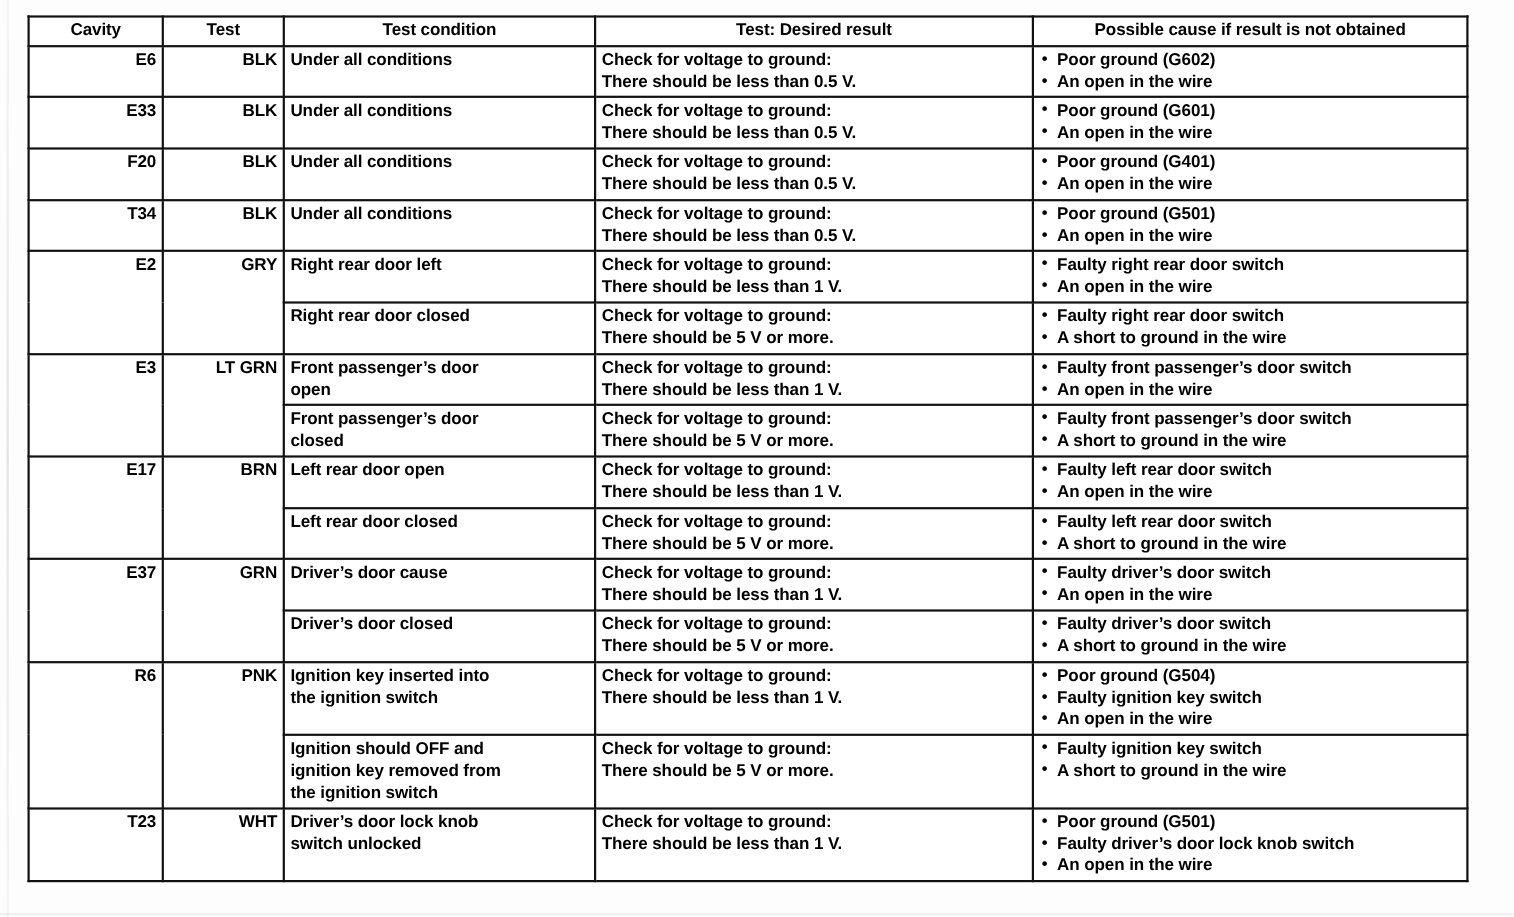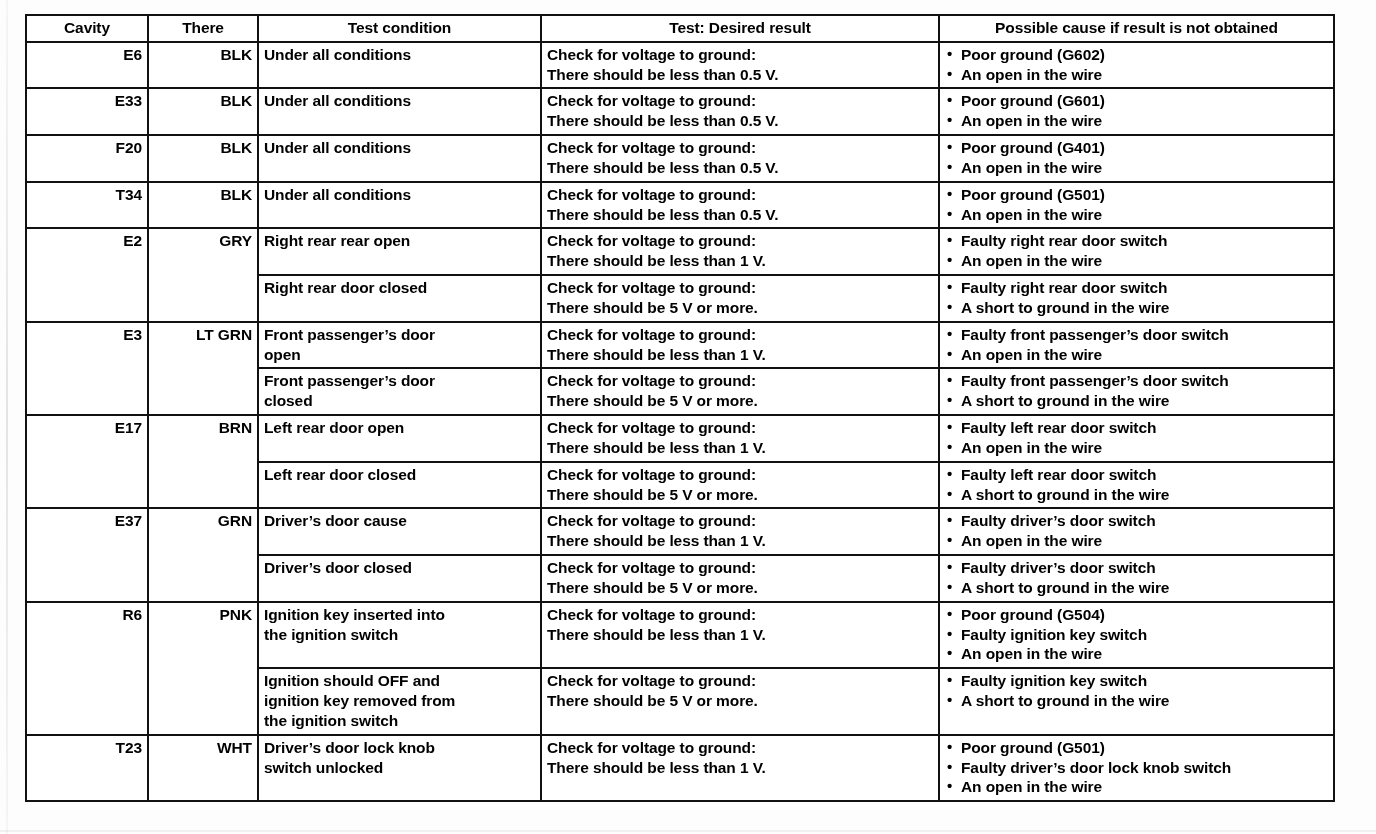--- a/index.html
+++ b/index.html
@@ -102,21 +102,21 @@
     <colgroup>
       <col class="c-cavity">
       <col class="c-wire">
       <col class="c-cond">
       <col class="c-test">
       <col class="c-cause">
     </colgroup>
     <thead>
       <tr>
         <th>Cavity</th>
-        <th>There</th>
+        <th>Test</th>
         <th>Test condition</th>
         <th>Test: Desired result</th>
         <th>Possible cause if result is not obtained</th>
       </tr>
     </thead>
     <tbody id="table-body">
         <tr>
           <td class="center" rowspan="1">E6</td>
           <td class="center" rowspan="1">BLK</td>
           <td>
@@ -198,21 +198,21 @@
               <li>Poor ground (G501)</li>
               <li>An open in the wire</li>
             </ul>
           </td>
         </tr>
         <tr>
           <td class="center" rowspan="2">E2</td>
           <td class="center" rowspan="2">GRY</td>
           <td>
             <div class="lines">
-              <div>Right rear rear open</div>
+              <div>Right rear door left</div>
             </div>
           </td>
           <td>
             <div class="lines">
               <div>Check for voltage to ground:</div>
               <div>There should be less than 1 V.</div>
             </div>
           </td>
           <td>
             <ul class="bullets">

